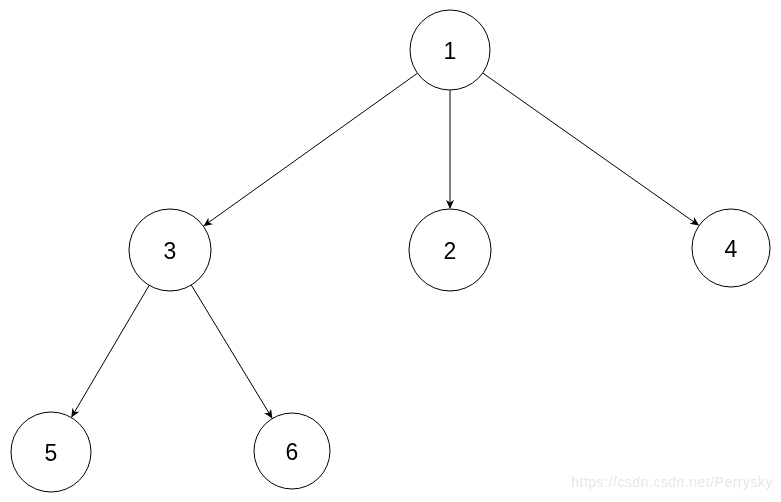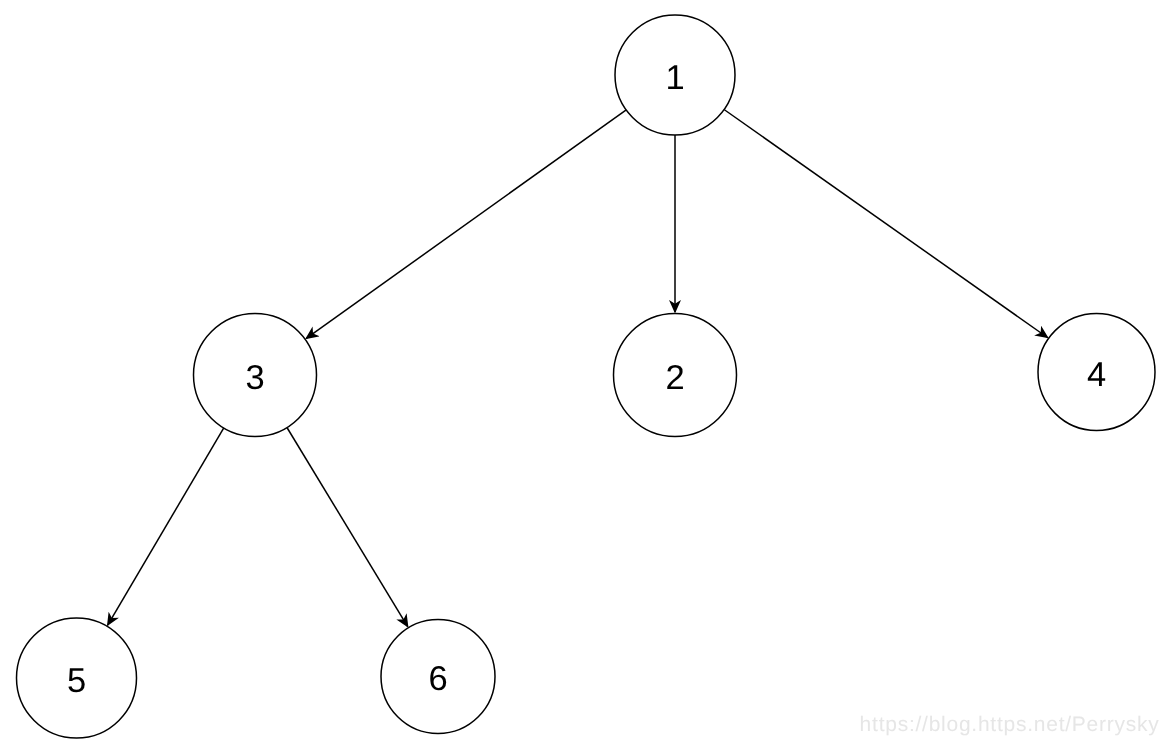--- a/index.html
+++ b/index.html
@@ -80,14 +80,14 @@
         <g>
           <circle cx="51" cy="452" r="40" class="node-circle" fill="#ffffff" stroke="#000000"></circle>
           <text x="51" y="453" class="node-label" fill="#000000">5</text>
         </g>
         <g>
           <circle cx="292" cy="451" r="38" class="node-circle" fill="#ffffff" stroke="#000000"></circle>
           <text x="292" y="452" class="node-label" fill="#000000">6</text>
         </g>
       </g>
   </svg>
-  <div class="watermark" style="color: rgb(230, 230, 230);">https://blog.https.net/Perrysky</div>
+  <div class="watermark" style="color: rgb(230, 230, 230);">https://csdn.csdn.net/Perrysky</div>
 </div>
 
 </body></html>

